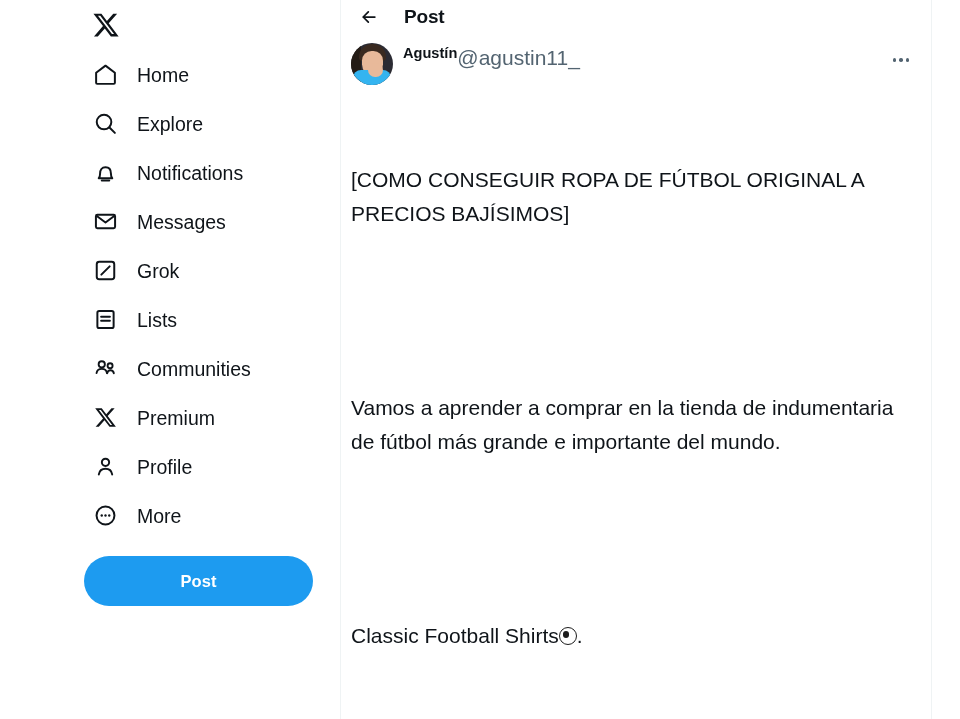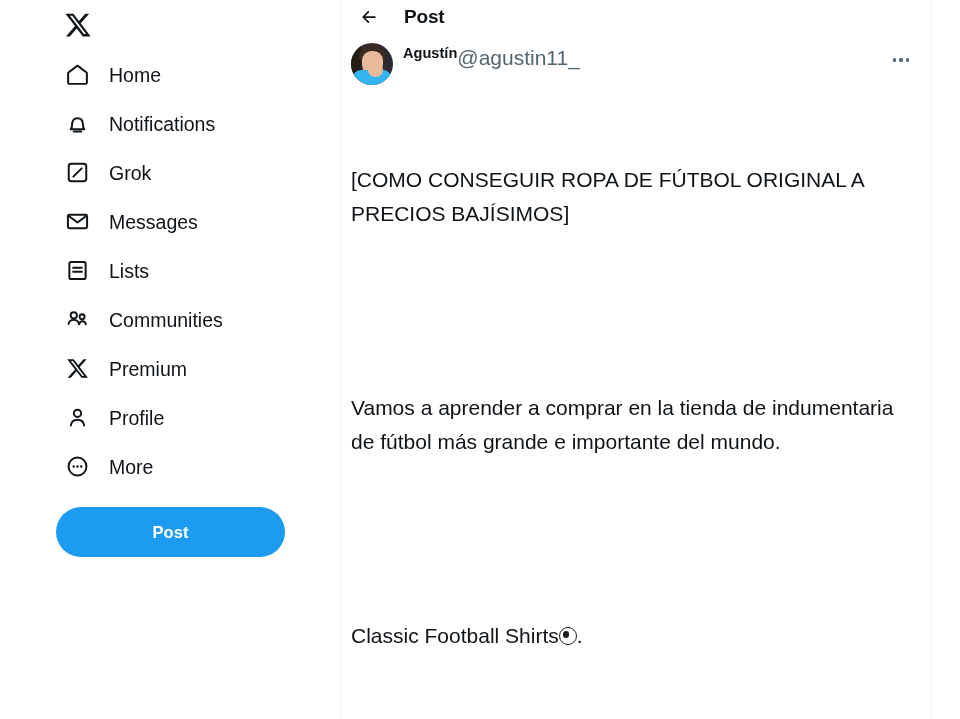--- a/index.html
+++ b/index.html
@@ -18,21 +18,21 @@
     height: 719px;
     display: flex;
     background: #ffffff;
   }
 
   
   #sidebar {
     width: 340px;
     height: 719px;
     box-sizing: border-box;
-    padding-left: 56px;
+    padding-left: 84px;
     padding-top: 0px;
     flex: 0 0 340px;
     background: #ffffff;
     position: relative;
   }
   .logo-row {
     height: 50px;
     display: flex;
     align-items: center;
     padding-left: 8px;
@@ -284,49 +284,58 @@
 
       <div class="nav-item">
         <span class="nav-icon">
           <svg width="25" height="25" viewBox="0 0 24 24">
               <path fill="none" stroke="#0f1419" stroke-width="1.9" stroke-linejoin="round" d="M3 10.3 12 3.5l9 6.8V20a1 1 0 0 1-1 1H4a1 1 0 0 1-1-1z"></path>
             </svg>
         </span>
         <span class="nav-label">Home</span>
       </div>
 
+      <div class="nav-item">
+        <span class="nav-icon">
+          <svg width="25" height="25" viewBox="0 0 24 24">
+              <circle cx="10.6" cy="10.6" r="7" fill="none" stroke="#0f1419" stroke-width="1.9"></circle>
+              <line x1="15.8" y1="15.8" x2="21" y2="21" stroke="#0f1419" stroke-width="1.9" stroke-linecap="round"></line>
+            </svg>
+        </span>
+        <span class="nav-label">Explore</span>
+      </div>
 
       <div class="nav-item">
         <span class="nav-icon">
           <svg width="25" height="25" viewBox="0 0 24 24">
               <path fill="none" stroke="#0f1419" stroke-width="1.9" stroke-linejoin="round" d="M5.5 17.5c1.2-1.2 1.3-2.3 1.3-4.6 0-3.2 1.6-6 5.2-6s5.2 2.8 5.2 6c0 2.3.1 3.4 1.3 4.6z"></path>
               <line x1="8.4" y1="19.6" x2="15.6" y2="19.6" stroke="#0f1419" stroke-width="1.9" stroke-linecap="round"></line>
             </svg>
         </span>
         <span class="nav-label">Notifications</span>
       </div>
 
       <div class="nav-item">
         <span class="nav-icon">
           <svg width="25" height="25" viewBox="0 0 24 24">
+              <rect x="2.8" y="5.5" width="18.4" height="13" rx="1.4" fill="none" stroke="#0f1419" stroke-width="1.9"></rect>
+              <path fill="none" stroke="#0f1419" stroke-width="1.9" stroke-linejoin="round" d="M3.3 6.4 12 13l8.7-6.6"></path>
+            </svg>
+        </span>
+        <span class="nav-label">Messages</span>
+      </div>
+
+      <div class="nav-item">
+        <span class="nav-icon">
+          <svg width="25" height="25" viewBox="0 0 24 24">
               <rect x="3.6" y="3.6" width="16.8" height="16.8" rx="2.4" fill="none" stroke="#0f1419" stroke-width="1.9"></rect>
               <line x1="8" y1="16" x2="16" y2="8" stroke="#0f1419" stroke-width="1.9" stroke-linecap="round"></line>
             </svg>
         </span>
         <span class="nav-label">Grok</span>
-      </div>
-
-      <div class="nav-item">
-        <span class="nav-icon">
-          <svg width="25" height="25" viewBox="0 0 24 24">
-              <rect x="2.8" y="5.5" width="18.4" height="13" rx="1.4" fill="none" stroke="#0f1419" stroke-width="1.9"></rect>
-              <path fill="none" stroke="#0f1419" stroke-width="1.9" stroke-linejoin="round" d="M3.3 6.4 12 13l8.7-6.6"></path>
-            </svg>
-        </span>
-        <span class="nav-label">Messages</span>
       </div>
 
       <div class="nav-item">
         <span class="nav-icon">
           <svg width="25" height="25" viewBox="0 0 24 24">
               <rect x="4.2" y="3.8" width="15.6" height="16.4" rx="1.8" fill="none" stroke="#0f1419" stroke-width="1.9"></rect>
               <line x1="7.8" y1="9.3" x2="16.2" y2="9.3" stroke="#0f1419" stroke-width="1.9" stroke-linecap="round"></line>
               <line x1="7.8" y1="13.3" x2="16.2" y2="13.3" stroke="#0f1419" stroke-width="1.9" stroke-linecap="round"></line>
             </svg>
         </span>

